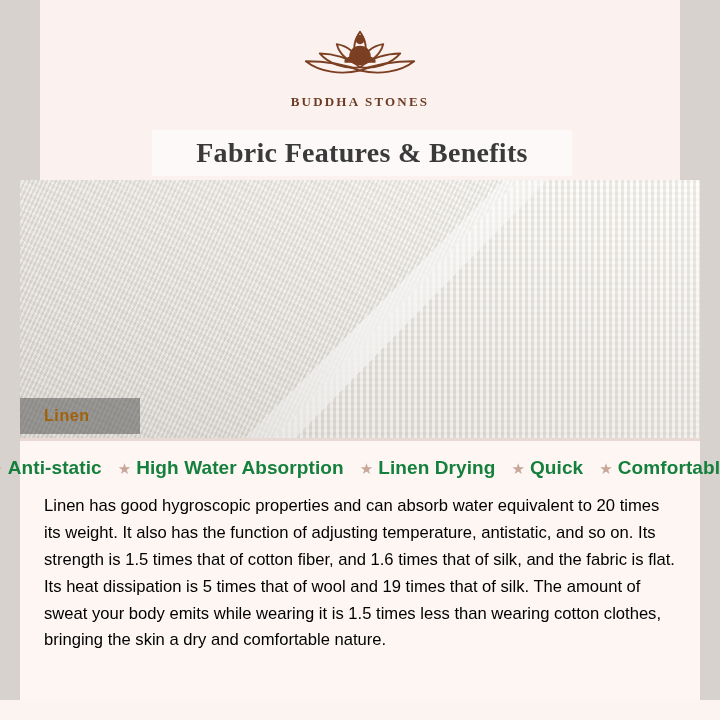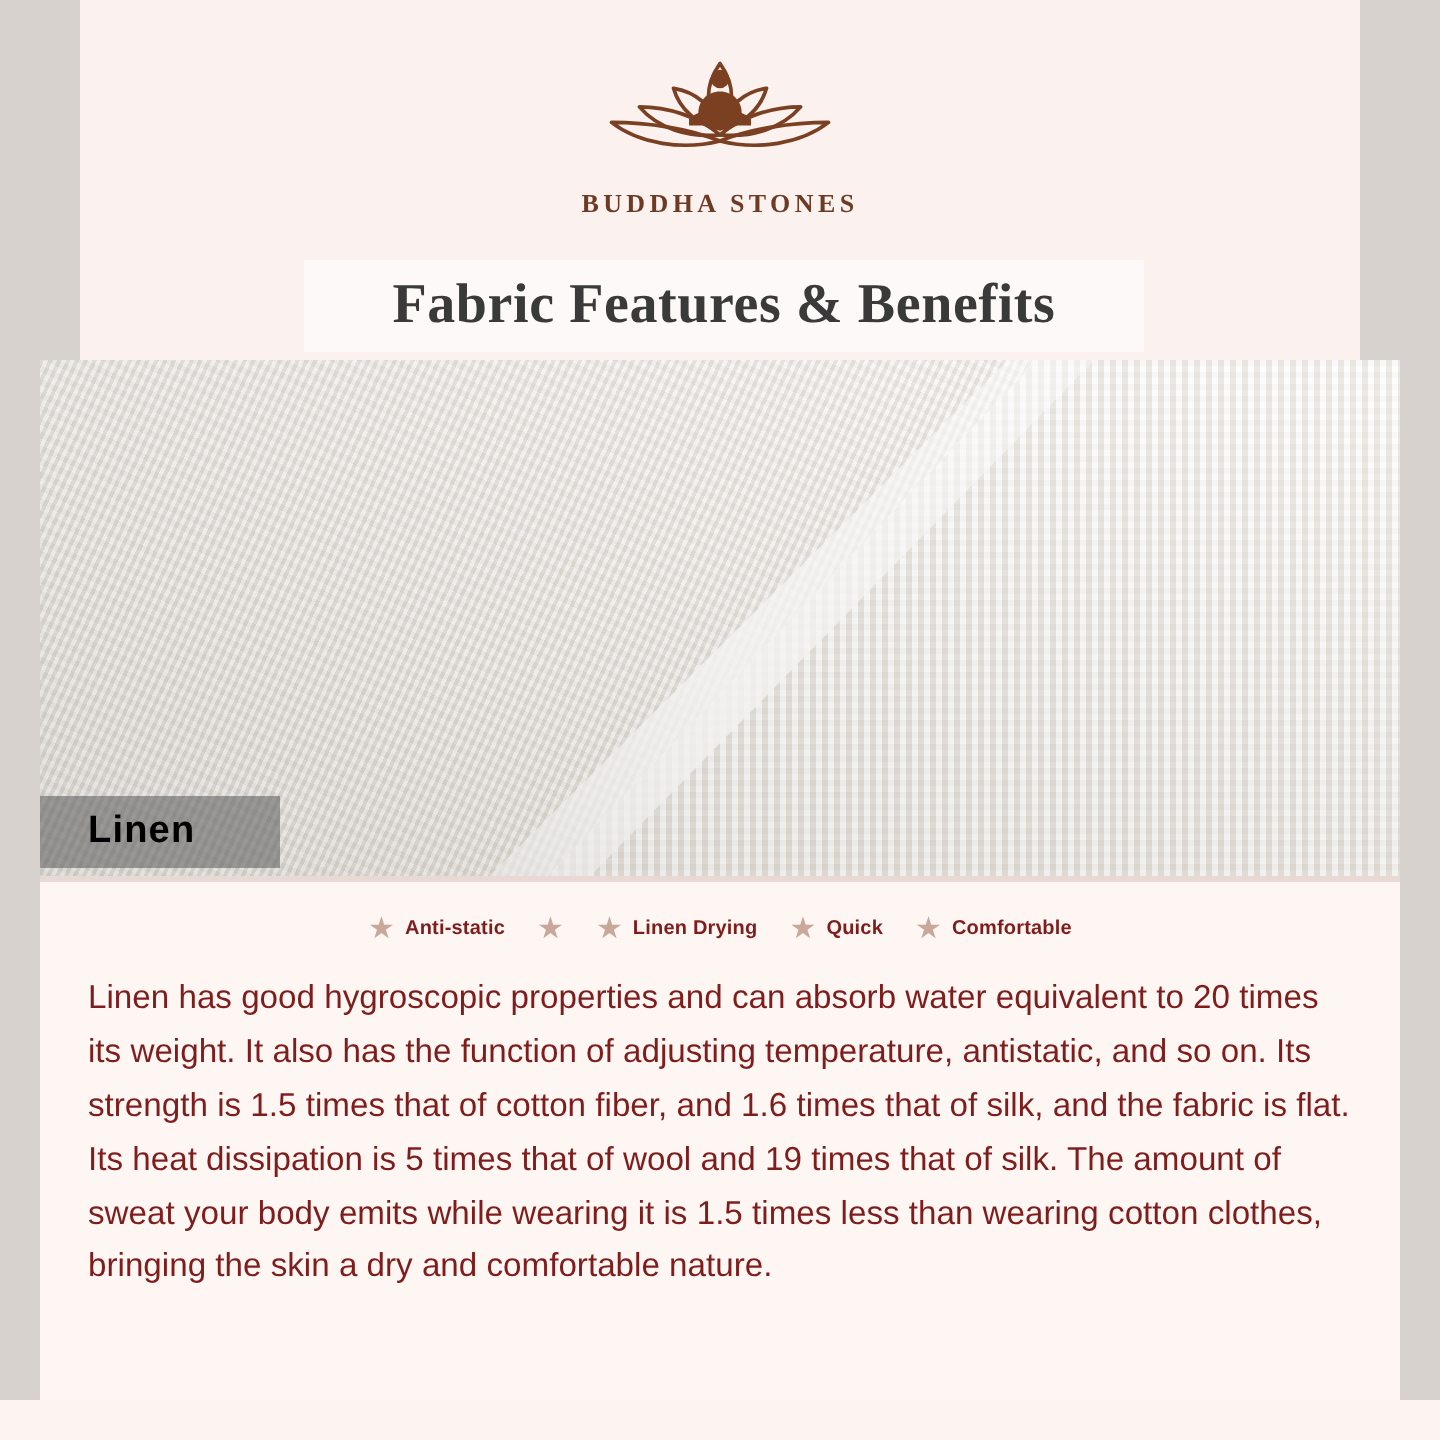--- a/index.html
+++ b/index.html
@@ -125,22 +125,22 @@
     top: 398px;
     height: 36px;
     min-width: 120px;
     padding: 0 20px 0 24px;
     background: rgba(90,90,90,0.55);
     display: flex;
     align-items: center;
     z-index: 5;
   }
   .fabric-tab .fabric-name {
-    color: #000000;
-    font-size: 19px;
+    color: #a16207;
+    font-size: 16px;
     font-weight: 600;
     letter-spacing: 0.6px;
   }
 
   
   .panel {
     position: absolute;
     left: 20px;
     top: 438px;
     width: 680px;
@@ -161,28 +161,28 @@
     align-items: center;
     gap: 5px;
     white-space: nowrap;
   }
   .feature .star {
     color: #c9a79a;
     font-size: 15px;
     line-height: 1;
   }
   .feature .flabel {
-    color: #7f1d1d;
-    font-size: 10px;
+    color: #15803d;
+    font-size: 19px;
     font-weight: 600;
     letter-spacing: 0.1px;
   }
   .body-copy {
     padding: 6px 24px 0 24px;
-    color: #7f1d1d;
+    color: #000000;
     font-size: 16.6px;
     line-height: 1.62;
     text-align: left;
     font-family: "Liberation Sans", sans-serif;
   }
 
   
   .edge-left, .edge-right {
     position: absolute;
     top: 180px;
@@ -253,20 +253,21 @@
   </div>
 
   <div class="panel">
     <div class="features">
       <div class="feature">
         <span class="star">★</span>
         <span class="flabel">Anti-static</span>
       </div>
       <div class="feature">
         <span class="star">★</span>
+        <span class="flabel">High Water Absorption</span>
       </div>
       <div class="feature">
         <span class="star">★</span>
         <span class="flabel">Linen Drying</span>
       </div>
       <div class="feature">
         <span class="star">★</span>
         <span class="flabel">Quick</span>
       </div>
       <div class="feature">

